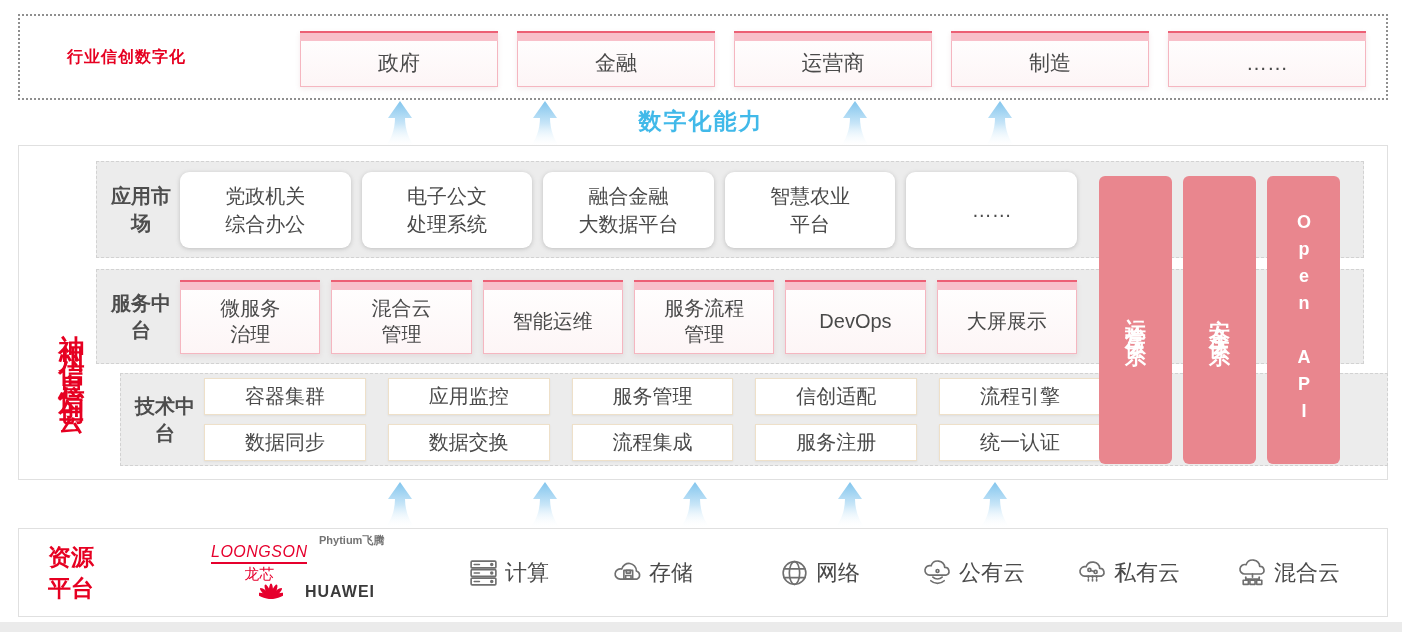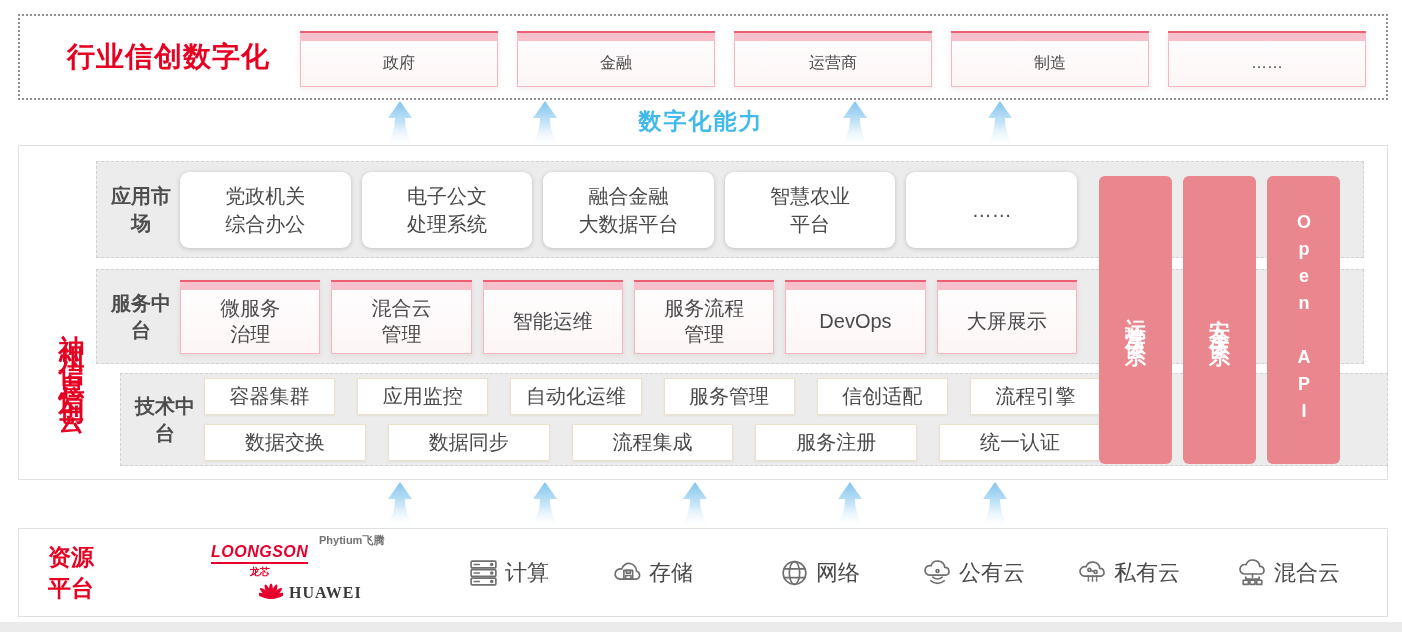--- a/index.html
+++ b/index.html
@@ -4,35 +4,35 @@
 <style>
   * { margin:0; padding:0; box-sizing:border-box; }
   html,body { background:#fff; }
   body { font-family:"Liberation Sans","DejaVu Sans",sans-serif; }
   #stage { position:relative; width:1402px; height:632px; background:#fff; overflow:hidden; }
 
   
   .banner { position:absolute; left:18px; top:14px; width:1370px; height:86px;
             border:2px dotted #8f8f8f; background:#fff; }
   .banner-title { position:absolute; left:47px; top:50%; transform:translateY(-50%);
-                  font-size:28px; font-weight:bold; color:#e60021; letter-spacing:1px; }
+                  font-size:16px; font-weight:bold; color:#e60021; letter-spacing:1px; }
   .banner-items { position:absolute; left:280px; top:15px; width:1066px; height:56px;
                   display:flex; gap:19px; }
   .banner-items > div { flex:1; }
 
   
   .pinkbox { position:relative; background:linear-gradient(#ffffff, #fdf5f6);
              border:1px solid #f5b6c0; border-top:none;
              box-shadow:0 2px 5px rgba(150,60,70,.10);
              display:flex; align-items:center; justify-content:center;
              padding-top:9px; color:#4a4a4a; text-align:center;
              white-space:pre-line; line-height:1.3; }
   .pinkbox::before { content:""; position:absolute; top:0; left:-1px; right:-1px; height:8px;
                      background:#f8c0ca; border-top:2px solid #ec6075; }
-  .banner-items .pinkbox { font-size:16px;text-align:center; }
+  .banner-items .pinkbox { font-size:21px;text-align:center; }
 
   
   .arrow { position:absolute; width:30px; height:46px; }
   .cap-label { position:absolute; top:106px; left:701px; transform:translateX(-50%);
                font-size:23px; font-weight:bold; color:#41b9e9; letter-spacing:2px; white-space:nowrap; }
 
   
   .main-panel { position:absolute; left:18px; top:145px; width:1370px; height:335px;
                 background:#fff; border:1px solid #e0e0e0; }
   .main-title { position:absolute; left:36px; top:167px; height:300px;
@@ -73,26 +73,26 @@
   .pillar.cjk { font-size:21px; letter-spacing:9px; }
   .pillar.lat { font-size:18px; letter-spacing:7px; }
 
   
   .res-panel { position:absolute; left:18px; top:528px; width:1370px; height:89px;
                background:#fff; border:1px solid #e0e0e0; }
   .res-title { position:absolute; left:29px; top:50%; transform:translateY(-50%);
                font-size:23px; font-weight:bold; color:#e60021;
                white-space:pre-line; line-height:1.35; }
   .vendor-loongson { position:absolute; left:192px; top:14px; text-align:center; color:#e6002d; }
-  .vendor-loongson .big { font-size:16px; font-weight:bold; font-style:italic;
+  .vendor-loongson .big { font-size:16px; font-weight:normal; font-style:italic;
                           letter-spacing:0.5px; border-bottom:2px solid #e6002d; padding-bottom:1px; }
-  .vendor-loongson .sub { font-size:10px; font-weight:bold; margin-top:1px; }
+  .vendor-loongson .sub { font-size:15px; font-weight:normal; margin-top:1px; }
   .vendor-phytium { position:absolute; left:300px; top:4px; font-size:11px; font-weight:bold;
                     color:#737373; }
-  .vendor-huawei { position:absolute; left:240px; top:54px; display:flex; align-items:center; gap:6px;font-family:Liberation Serif, serif; }
+  .vendor-huawei { position:absolute; left:240px; top:54px; display:flex; gap:22px; }
   .vendor-huawei .hw-text { font-size:16px; font-weight:bold; color:#3a3a3a; letter-spacing:1px; }
 
   .res-item { position:absolute; top:50%; transform:translateY(-50%);
               display:flex; align-items:center; gap:5px; }
   .res-icon { display:flex; align-items:center; }
   .res-icon svg { stroke:#6f6f6f; fill:none; stroke-width:1.6; stroke-linejoin:round; stroke-linecap:round; }
   .res-label { font-size:22px; color:#4a4a4a; }
 
   .footer-strip { position:absolute; left:0; top:622px; width:1402px; height:10px; background:#ebebeb; }
 </style>
@@ -186,28 +186,27 @@
           <div class="pinkbox">大屏展示</div>
         </div>
     </div>
 
     <div class="prow row-tech">
       <div class="prow-label">技术中台</div>
       <div class="tech-cols">
         <div class="tech-line">
             <div class="techbox">容器集群</div>
             <div class="techbox">应用监控</div>
-            <div class="techbox">自动化运维</div>
             <div class="techbox">服务管理</div>
             <div class="techbox">信创适配</div>
             <div class="techbox">流程引擎</div>
           </div>
         <div class="tech-line">
+            <div class="techbox">数据同步</div>
             <div class="techbox">数据交换</div>
-            <div class="techbox">数据同步</div>
             <div class="techbox">流程集成</div>
             <div class="techbox">服务注册</div>
             <div class="techbox">统一认证</div>
           </div>
       </div>
     </div>
 
     <div class="pillar cjk" style="left:1080px;">运营体系</div>
     <div class="pillar cjk" style="left:1164px;">安全体系</div>
     <div class="pillar lat" style="left:1248px;">Open API</div>

